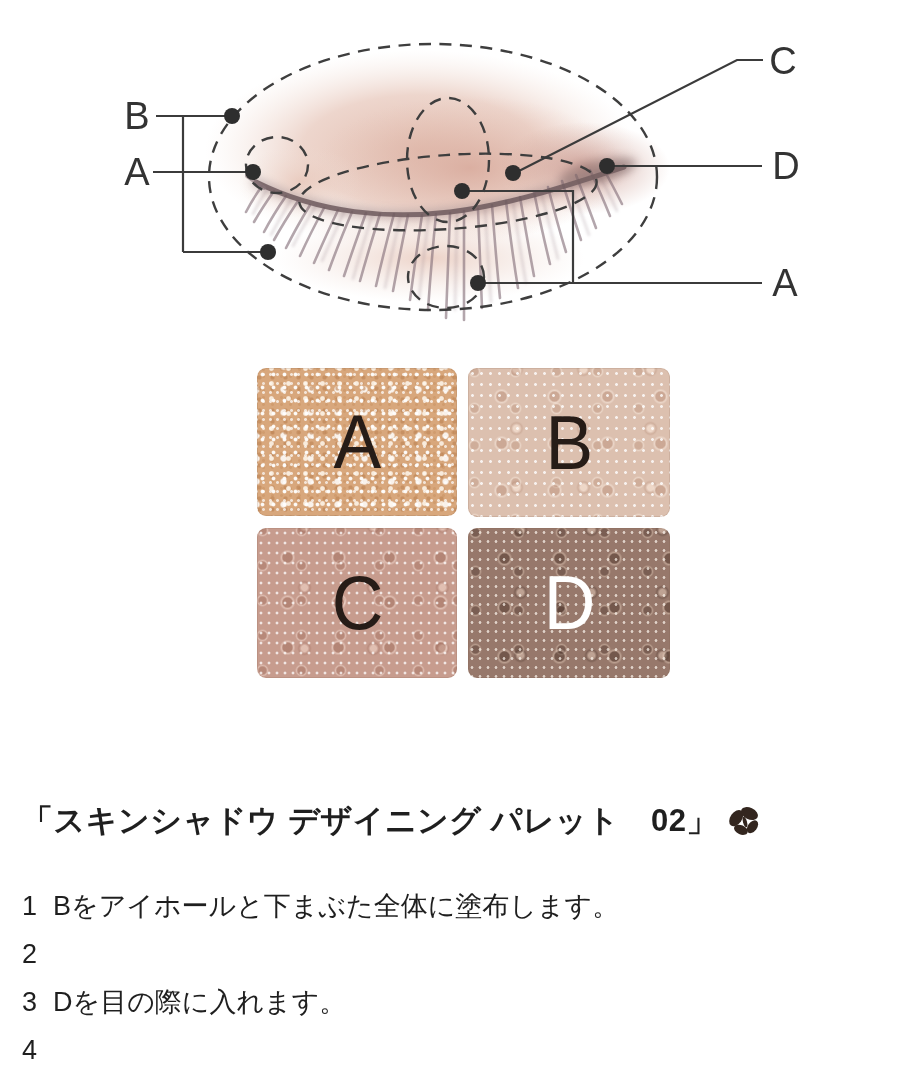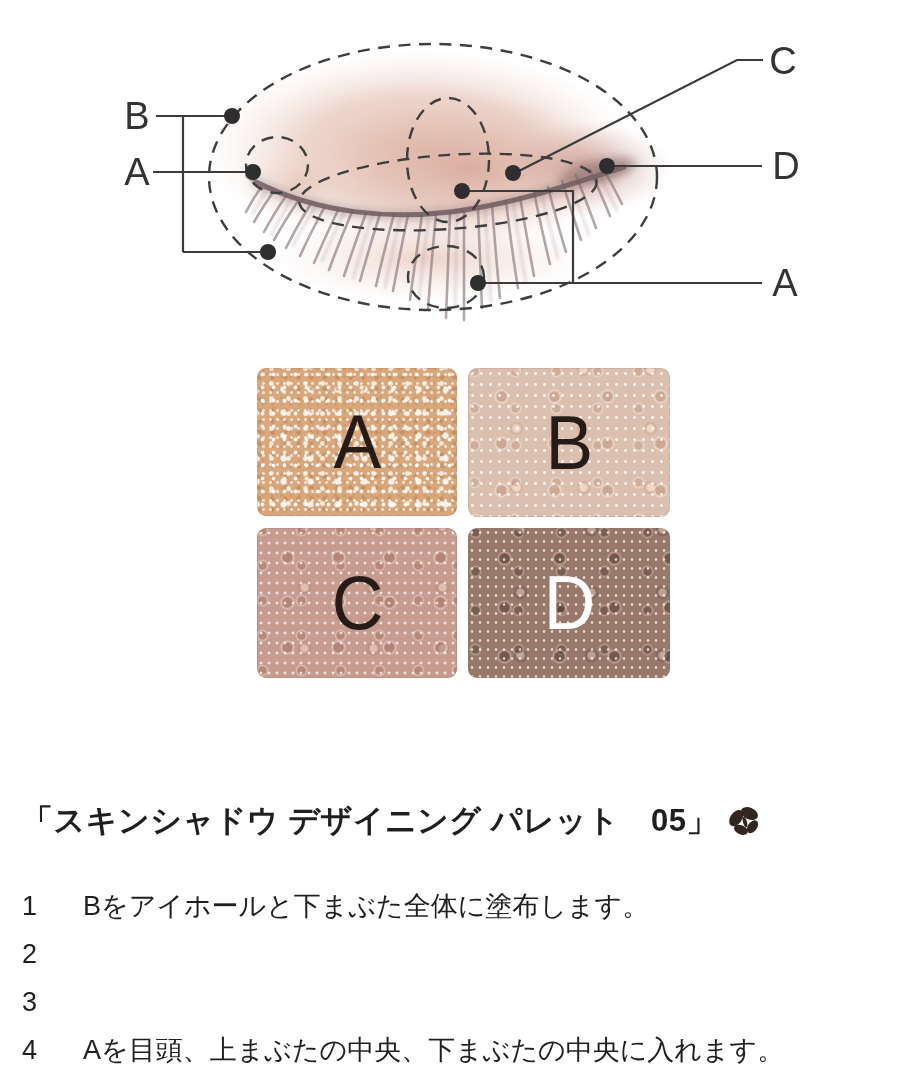--- a/index.html
+++ b/index.html
@@ -60,21 +60,21 @@
 
   
   .title-row{position:absolute;left:22px;top:797px;display:flex;align-items:center;}
   .title-text{font-size:31px;font-weight:bold;letter-spacing:.5px;white-space:nowrap;}
   .butterfly{width:46px;height:48px;margin-left:4px;flex:0 0 auto;}
 
   
   .instructions{position:absolute;left:22px;top:882px;}
   .instr-row{display:flex;align-items:center;height:48px;font-size:27px;}
   .instr-num{width:31px;flex:0 0 auto;}
-  .instr-text{white-space:nowrap;margin-left:30px;}
+  .instr-text{white-space:nowrap;}
 </style>
 </head>
 <body>
 
 <div class="page">
 
   <svg class="eye-svg" width="897" height="345" viewBox="0 0 897 345">
     <defs>
       <radialGradient id="gSkin1">
           <stop offset="0" stop-color="#e0b9ab" stop-opacity=".95"></stop>
@@ -202,21 +202,21 @@
     <span class="letter letter-dark">B</span>
   </div>
   <div class="swatch swatch-c">
     <span class="letter letter-dark">C</span>
   </div>
   <div class="swatch swatch-d">
     <span class="letter letter-light">D</span>
   </div>
 
   <div class="title-row">
-    <span class="title-text">「スキンシャドウ デザイニング パレット　05」</span>
+    <span class="title-text">「スキンシャドウ デザイニング パレット　02」</span>
     <svg class="butterfly" viewBox="0 0 46 48">
       <g fill="#33261f" transform="translate(23,25) rotate(-15)">
         <ellipse cx="-7.5" cy="-6" rx="9" ry="5.8" transform="rotate(-40 -7.5 -6)"></ellipse>
         <ellipse cx="6.5" cy="-7" rx="9" ry="5.8" transform="rotate(40 6.5 -7)"></ellipse>
         <ellipse cx="-6" cy="6.5" rx="7.2" ry="4.6" transform="rotate(38 -6 6.5)"></ellipse>
         <ellipse cx="6" cy="6.5" rx="7.2" ry="4.6" transform="rotate(-38 6 6.5)"></ellipse>
         <ellipse cx="0" cy="0" rx="2" ry="5.5"></ellipse>
       </g>
     </svg>
   </div>
@@ -224,20 +224,20 @@
   <div class="instructions">
     <div class="instr-row">
       <span class="instr-num">1</span>
       <span class="instr-text">Bをアイホールと下まぶた全体に塗布します。</span>
     </div>
     <div class="instr-row">
       <span class="instr-num">2</span>
     </div>
     <div class="instr-row">
       <span class="instr-num">3</span>
+      <span class="instr-text">Dを目の際に入れます。</span>
     </div>
     <div class="instr-row">
       <span class="instr-num">4</span>
-      <span class="instr-text">Aを目頭、上まぶたの中央、下まぶたの中央に入れます。</span>
     </div>
   </div>
 
 </div>
 
 </body></html>

